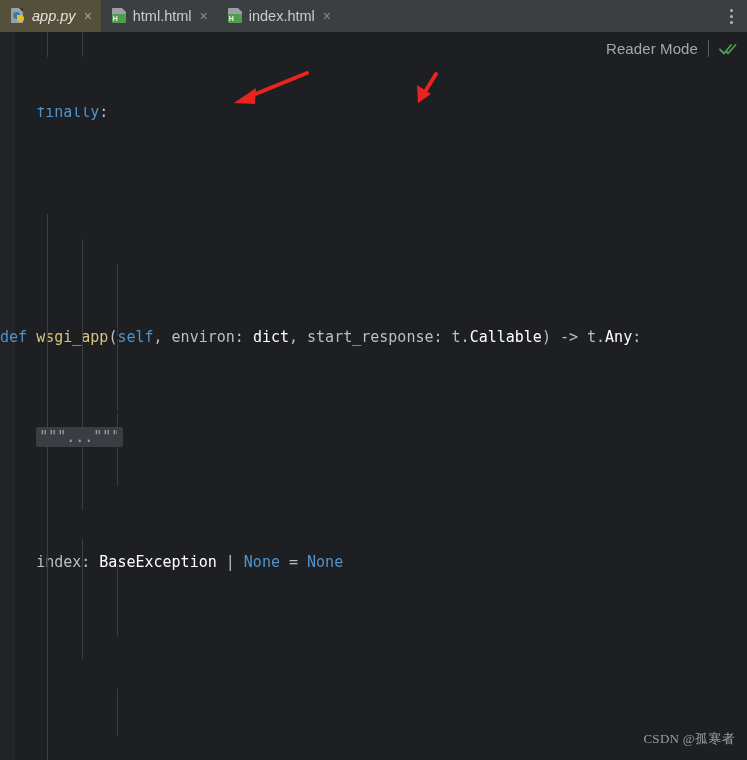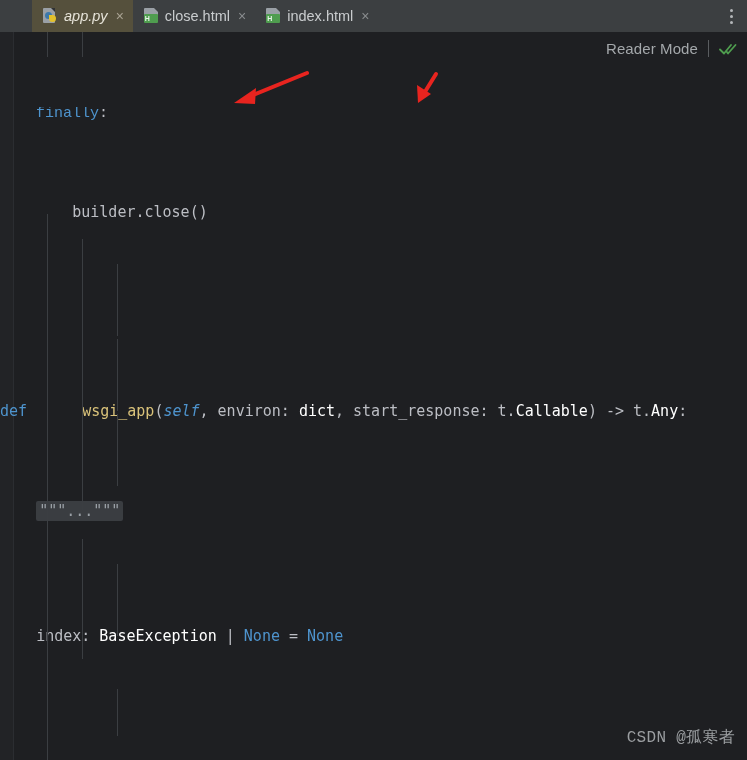--- a/index.html
+++ b/index.html
@@ -16,21 +16,21 @@
     width: 747px; height: 760px;
     background: #1e1f22;
     overflow: hidden;
   }
 
   
   .tabbar {
     position: absolute; left: 0; top: 0;
     width: 747px; height: 32px;
     background: #3c3f41;
-    display: flex; align-items: stretch; padding-left: 32px;
+    display: flex; align-items: stretch;
   }
   .tab {
     display: flex; align-items: center;
     gap: 6px;
     padding: 0 9px 0 11px;
     height: 32px;
     font-family: "Liberation Sans", sans-serif;
     font-size: 14.5px;
     color: #c9ccce;
     white-space: nowrap;
@@ -179,25 +179,25 @@
     color: #bcbec4;
   }
   .ln {
     height: 25px;
     padding-left: 0px;
     position: relative;
   }
 
   
   .kw  { color: #4e94ce; }
-  .fn  { color: #d9c27a; margin-left: 46px; }
+  .fn  { color: #d9c27a; }
   .cls { color: #ffffff; }
   .pl  { color: #bcbec4; }
   .op  { color: #bcbec4; }
-  .sf  { color: #4e94ce; font-style: italic; }
+  .sf  { color: #4e94ce; }
 
   .fold {
     background: #3a3d41;
     color: #9aa0a6;
     border-radius: 2px;
     padding: 1px 3px;
   }
 
   
   .iguide {
@@ -212,22 +212,22 @@
     position: absolute; left: 0; top: 0;
     width: 747px; height: 760px;
     pointer-events: none;
     z-index: 9;
   }
 
   
   .watermark {
     position: absolute;
     right: 12px; bottom: 12px;
-    font-family: Liberation Mono, monospace;
-    font-size: 16px;
+    font-family: Liberation Serif, serif;
+    font-size: 13px;
     color: #9b9ea1;
     letter-spacing: .3px;
     z-index: 8;
   }
 </style>
 </head>
 <body>
 
 <div id="app">
 
@@ -241,21 +241,21 @@
       </span>
       <span class="tab-label">app.py</span>
       <span class="tab-close">×</span>
     </div>
 
     <div class="tab">
       <span class="icon-html">
         <span class="hsheet"></span>
         <span class="hband">H</span>
       </span>
-      <span class="tab-label">close.html</span>
+      <span class="tab-label">html.html</span>
       <span class="tab-close">×</span>
     </div>
 
     <div class="tab">
       <span class="icon-html">
         <span class="hsheet"></span>
         <span class="hband">H</span>
       </span>
       <span class="tab-label">index.html</span>
       <span class="tab-close">×</span>
@@ -289,23 +289,22 @@
     <div class="iguide" style="left:82px;  top:207px; height:271px;"></div>
     <div class="iguide" style="left:117px; top:232px; height:72px;"></div>
     <div class="iguide" style="left:117px; top:307px; height:72px;"></div>
     <div class="iguide" style="left:117px; top:382px; height:72px;"></div>
     <div class="iguide" style="left:82px;  top:507px; height:120px;"></div>
     <div class="iguide" style="left:117px; top:532px; height:72px;"></div>
     <div class="iguide" style="left:117px; top:657px; height:47px;"></div>
 
     <div class="code">
 
-      <div class="ln" style="height:18px; overflow:hidden;"><span style="display:inline-block; transform:translateY(-7px);font-family:Liberation Mono, monospace;">    <span class="kw">finally</span><span class="op">:</span></span></div>
-
-      <div class="ln" style="height:24px;">        <span class="pl">builder</span><span class="op">.</span><span class="pl">close</span><span class="op">()</span></div>
+      <div class="ln" style="height:18px; overflow:hidden;"><span style="display:inline-block; transform:translateY(-7px);">    <span class="kw">finally</span><span class="op">:</span></span></div>
+
 
       <div class="ln"> </div>
 
       <div class="ln"><span class="kw">def</span> <span class="fn">wsgi_app</span><span class="op">(</span><span class="sf">self</span><span class="op">,</span> <span class="pl">environ</span><span class="op">:</span> <span class="cls">dict</span><span class="op">,</span> <span class="pl">start_response</span><span class="op">:</span> <span class="pl">t</span><span class="op">.</span><span class="cls">Callable</span><span class="op">)</span> <span class="op">-&gt;</span> <span class="pl">t</span><span class="op">.</span><span class="cls">Any</span><span class="op">:</span></div>
 
       <div class="ln">    <span class="fold">"""..."""</span></div>
 
 
       <div class="ln">    <span class="pl">index</span><span class="op">:</span> <span class="cls">BaseException</span> <span class="op">|</span> <span class="kw">None</span> <span class="op">=</span> <span class="kw">None</span></div>
 

